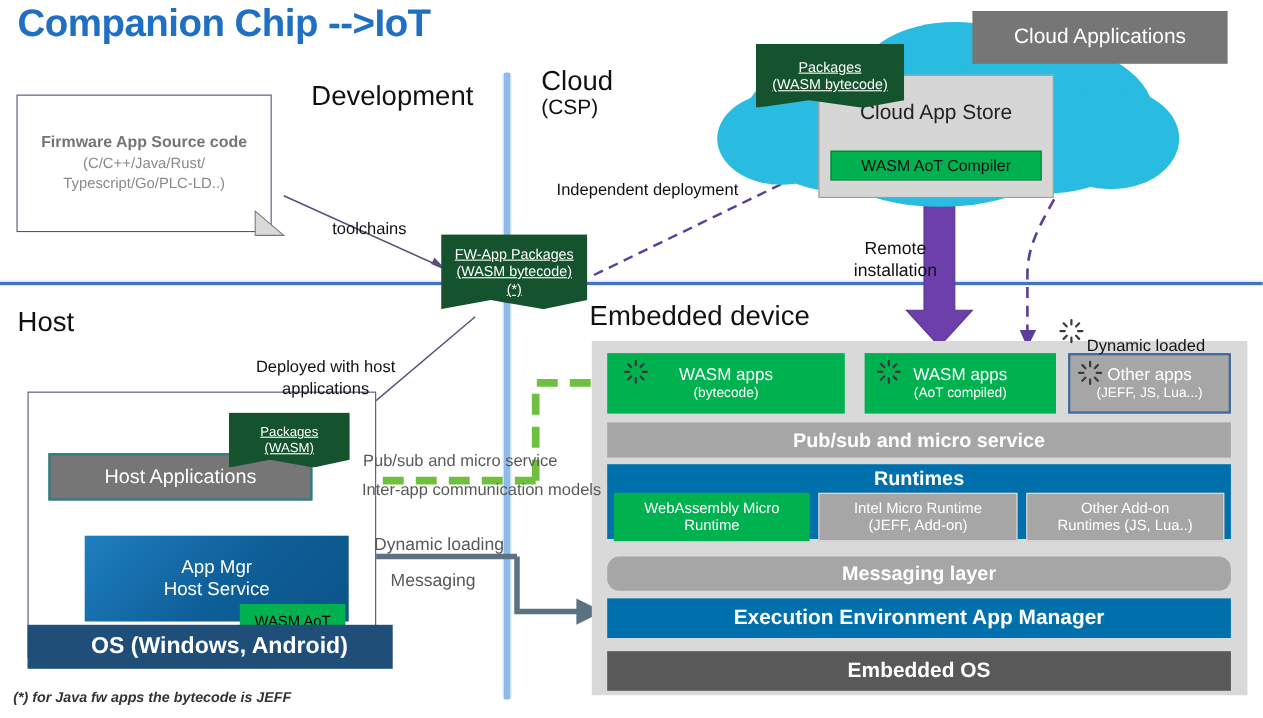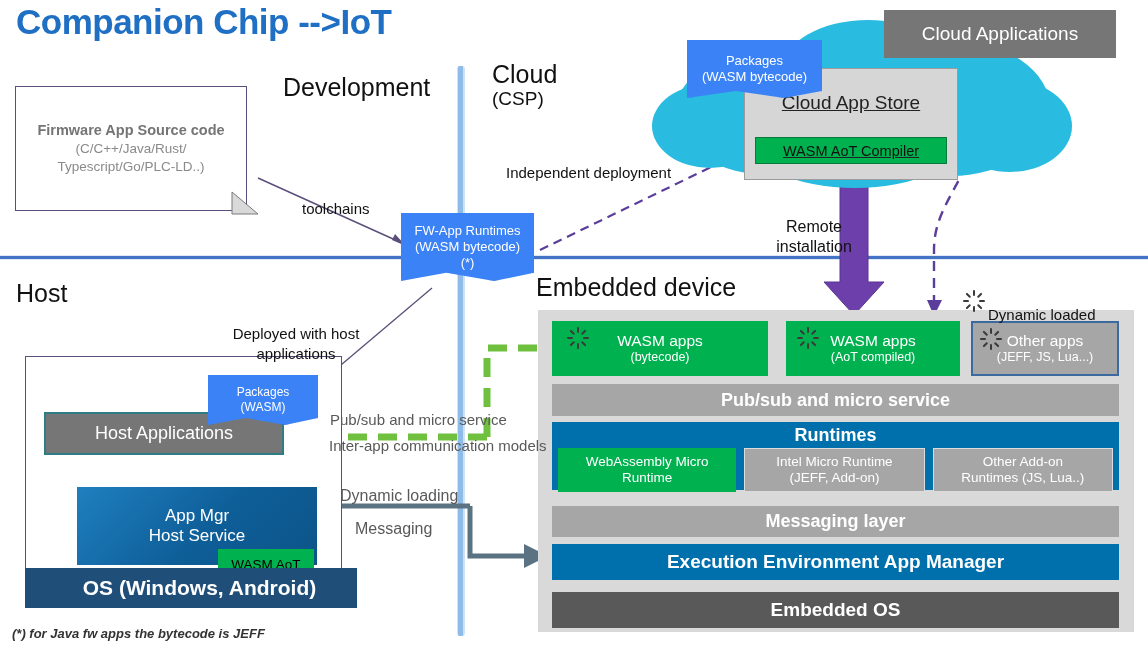--- a/index.html
+++ b/index.html
@@ -18,32 +18,32 @@
   .vline{left:457px;top:66px;width:8px;height:570px;
          background:linear-gradient(to right,#cfe2f5 0,#cfe2f5 1.5px,#8fbbe8 1.5px,#8fbbe8 6.5px,#cfe2f5 6.5px);
          border-radius:3px;}
 
   
   .srcbox{left:15px;top:86px;width:230px;height:123px;border:1px solid #5B4E7A;background:#fff;}
   .srcbox .t1{font-size:14.5px;font-weight:bold;color:#757575;line-height:1.35;}
   .srcbox .t2{font-size:13.5px;color:#8a8a8a;line-height:1.35;}
 
   
-  .callout{background:#3b82f6;color:#fff;box-shadow:3px 3px 4px rgba(0,0,0,.25);}
+  .callout{background:#14532d;color:#fff;box-shadow:3px 3px 4px rgba(0,0,0,.25);text-decoration:underline;}
   .callout .ln{display:block;line-height:1.25;}
 
   
   .cloudwrap{left:650px;top:8px;width:440px;height:185px;}
 
   
   .box{box-sizing:border-box;}
   .gray{background:#767676;color:#fff;}
   .green{background:#00B14F;color:#fff;}
   .blue{background:#0070AD;color:#fff;}
-  .lgray{background:#D6D6D6;color:#222;text-decoration:underline;}
+  .lgray{background:#D6D6D6;color:#222;}
   .mgray{background:#A6A6A6;color:#fff;}
   .dgray{background:#595959;color:#fff;}
 
   .stackbg{left:538px;top:310px;width:596px;height:322px;background:#D9D9D9;}
 
   .appbox{font-size:15.5px;line-height:1.2;}
   .appbox .sm{font-size:12.5px;display:block;}
   .barlabel{font-weight:bold;font-size:18px;}
   .rtbox{font-size:13.5px;line-height:1.2;}
 
@@ -145,21 +145,21 @@
   </div>
 
   <div class="abs callout ctr" style="left:687px;top:40px;width:135px;height:58px;flex-direction:column;font-size:13px;
        clip-path:polygon(0 0,100% 0,100% 88%,72% 100%,36% 88%,0 100%);">
     <span class="ln">Packages</span>
     <span class="ln">(WASM bytecode)</span>
   </div>
 
   <div class="abs callout ctr" style="left:401px;top:213px;width:133px;height:68px;flex-direction:column;font-size:13px;
        clip-path:polygon(0 0,100% 0,100% 88%,70% 100%,34% 88%,0 100%);">
-    <span class="ln">FW-App Runtimes</span>
+    <span class="ln">FW-App Packages</span>
     <span class="ln">(WASM bytecode)</span>
     <span class="ln">(*)</span>
   </div>
 
   <div class="abs hostframe"></div>
 
   <div class="abs box gray ctr" style="left:44px;top:412px;width:240px;height:43px;font-size:18px;border:2px solid #2E7C84;">Host Applications</div>
 
   <div class="abs callout ctr" style="left:208px;top:375px;width:110px;height:50px;flex-direction:column;font-size:12px;
        clip-path:polygon(0 0,100% 0,100% 86%,70% 100%,34% 86%,0 100%);">
@@ -253,21 +253,21 @@
         <span>Intel Micro Runtime</span>
         <span>(JEFF, Add-on)</span>
       </div>
       <div class="box mgray rtbox ctr" style="flex:1;height:44px;flex-direction:column;border:1px solid #dcdcdc;">
         <span>Other Add-on</span>
         <span>Runtimes (JS, Lua..)</span>
       </div>
     </div>
   </div>
 
-  <div class="abs box mgray barlabel ctr" style="left:552px;top:506px;width:567px;height:31px;">Messaging layer</div>
+  <div class="abs box mgray barlabel ctr" style="left:552px;top:506px;width:567px;height:31px;border-radius:11px;">Messaging layer</div>
 
   <div class="abs box blue barlabel ctr" style="left:552px;top:544px;width:567px;height:36px;font-size:19px;">Execution Environment App Manager</div>
 
   <div class="abs box dgray barlabel ctr" style="left:552px;top:592px;width:567px;height:36px;font-size:19px;">Embedded OS</div>
 
   <div class="lblblk" style="left:302px;top:186px;">toolchains</div>
 
   <div class="lblblk" style="left:506px;top:150px;">Independent deployment</div>
 
   <div class="lblblk" style="left:772px;top:203px;width:84px;text-align:center;line-height:1.25;font-size:16px;">

